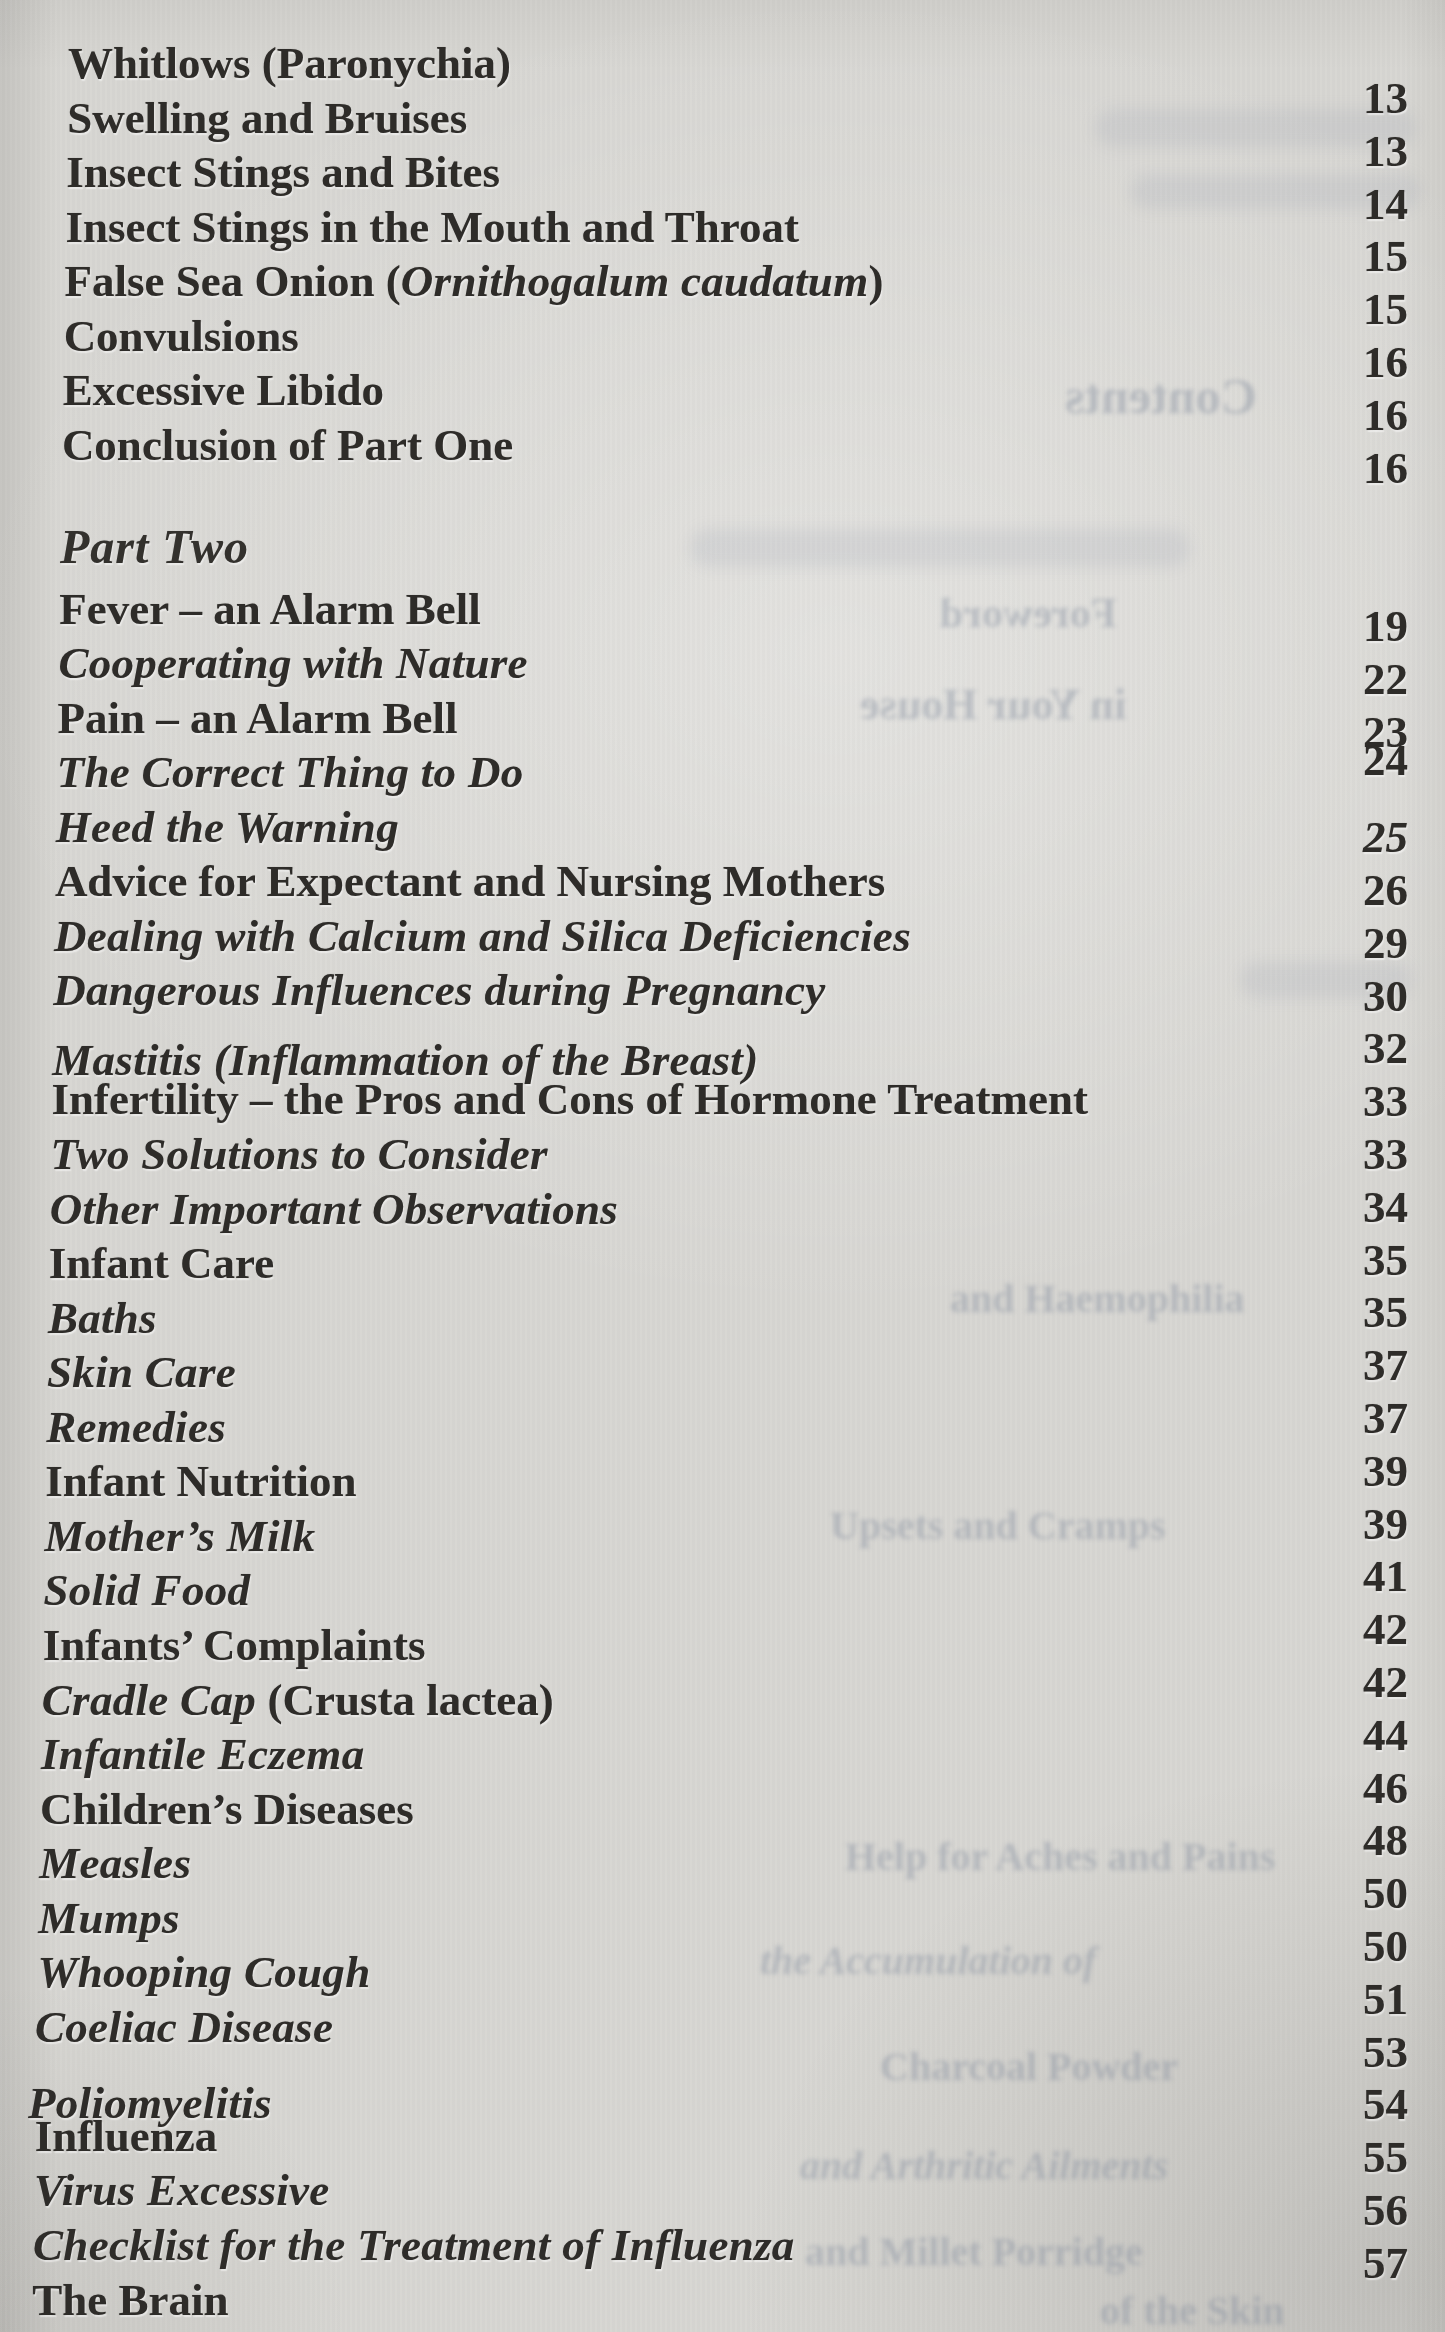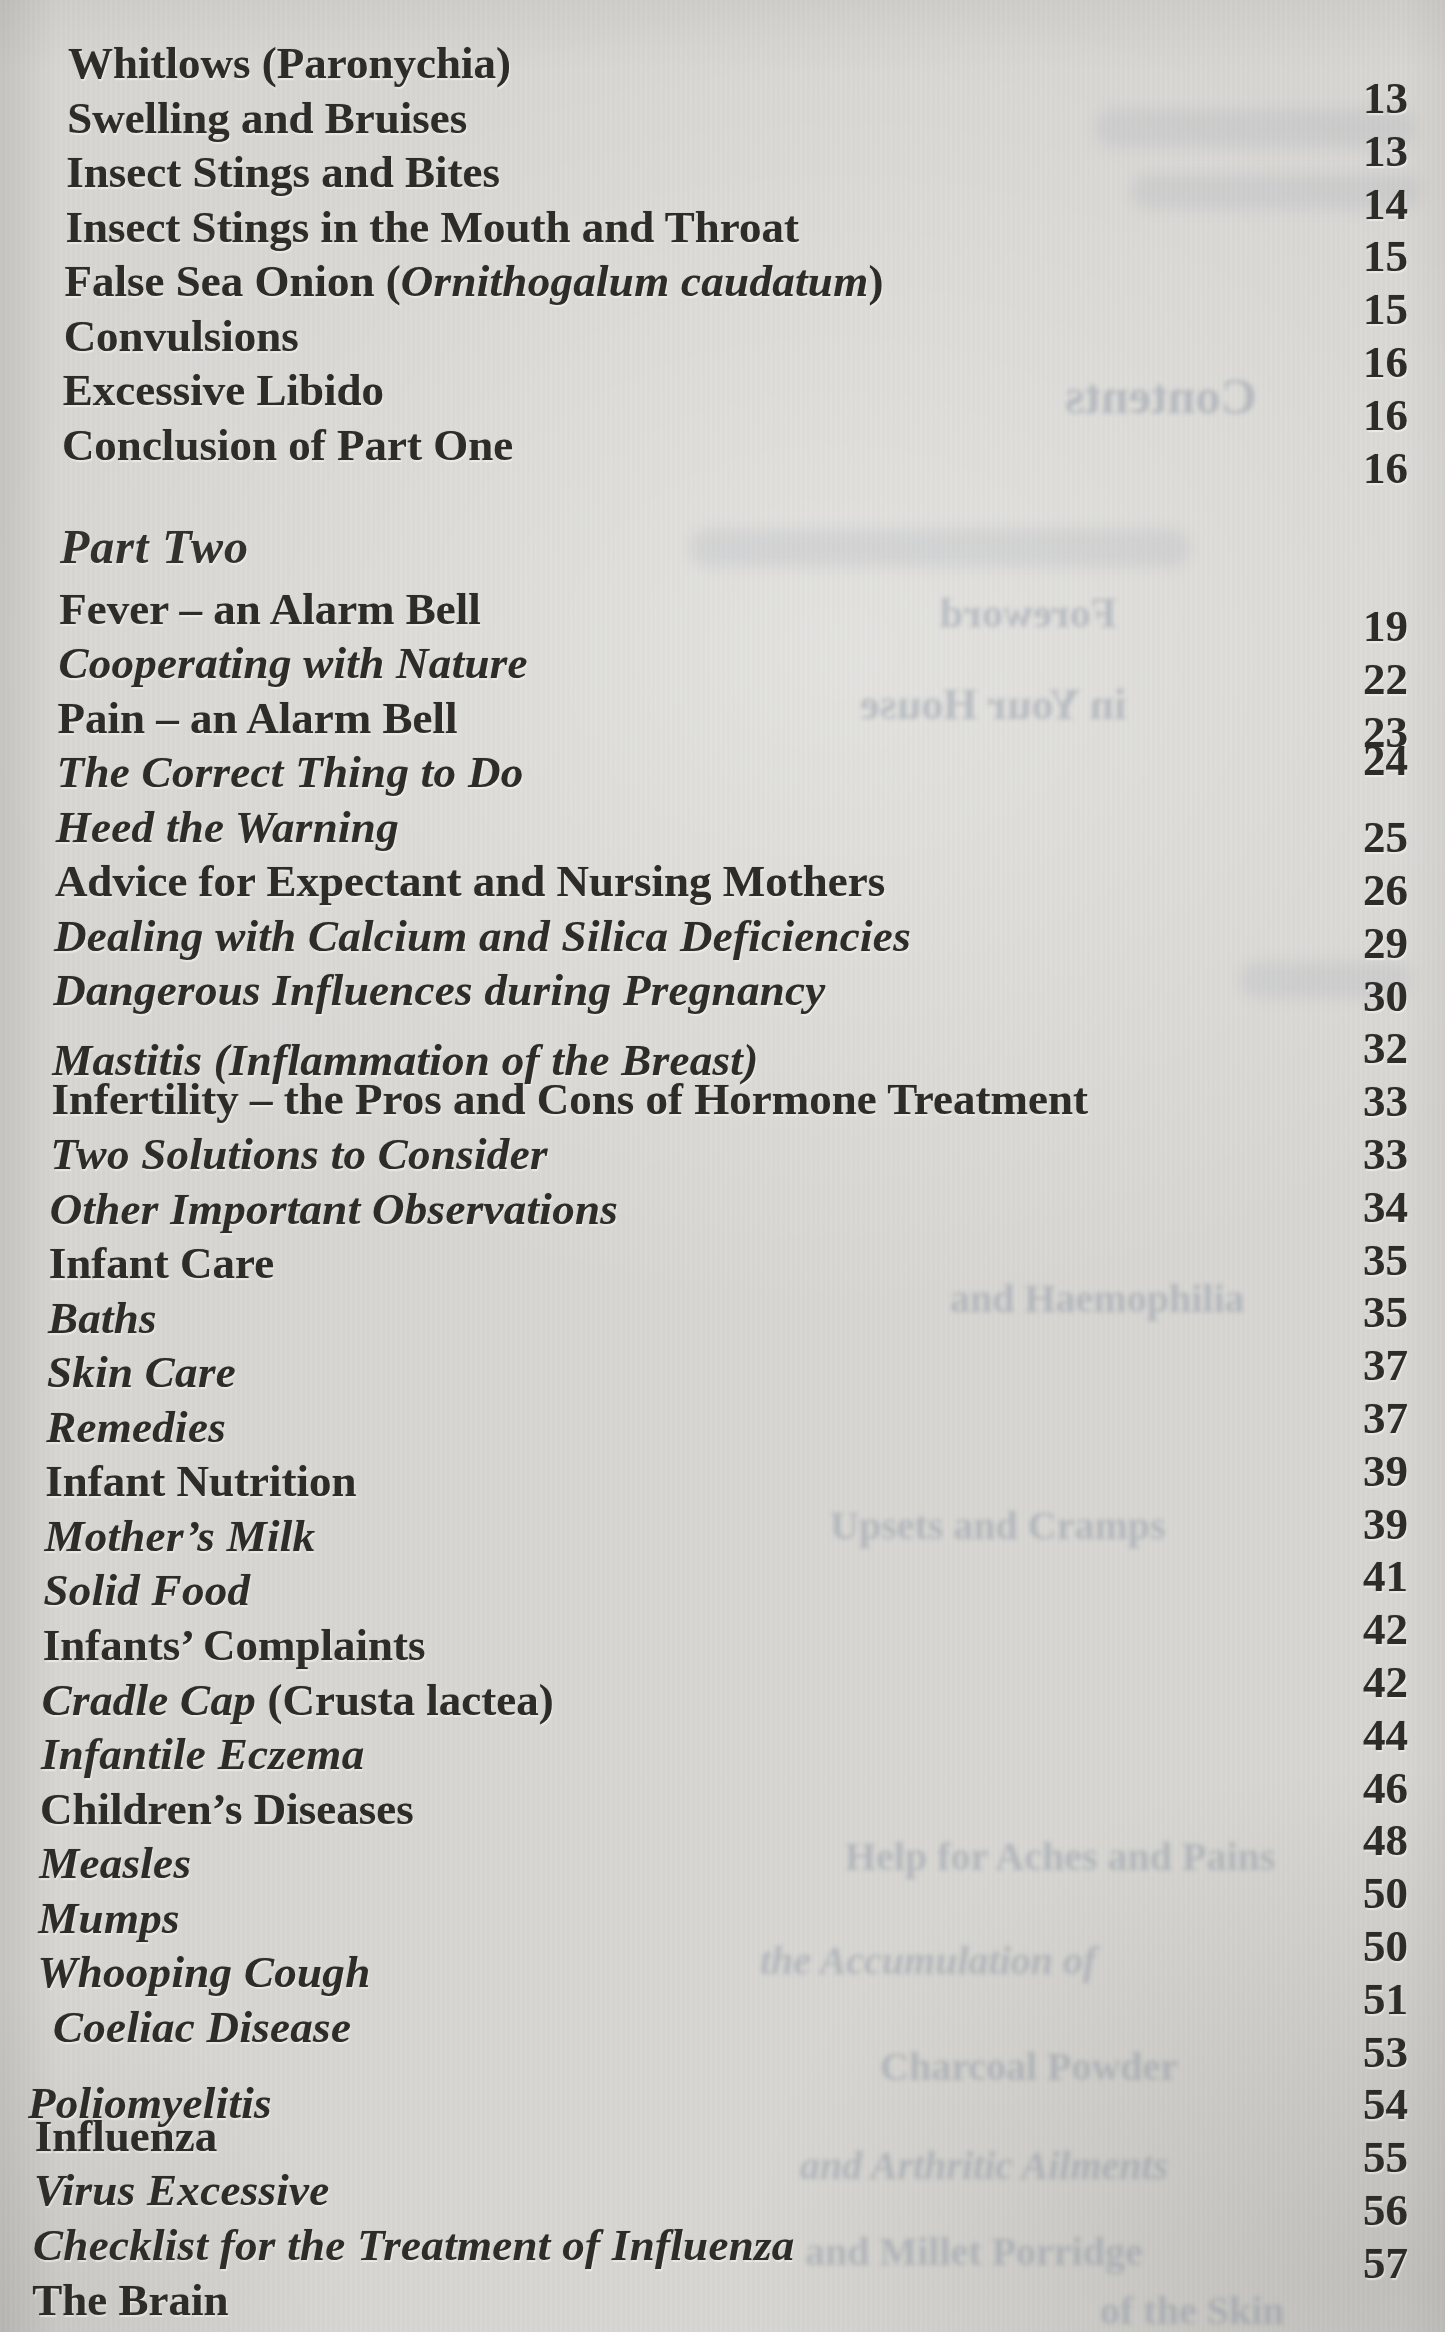--- a/index.html
+++ b/index.html
@@ -142,21 +142,21 @@
       <div class="pagenum" style="top: 440.6px;">16</div>
       <div class="row" style="top: 581.5px; left: 59.25px;"><span class="rm">Fever – an Alarm Bell</span></div>
       <div class="pagenum" style="top: 599px;">19</div>
       <div class="row" style="top: 636.05px; left: 58.375px;"><span class="it">Cooperating with Nature</span></div>
       <div class="pagenum" style="top: 651.8px;">22</div>
       <div class="row" style="top: 690.6px; left: 57.5px;"><span class="rm">Pain – an Alarm Bell</span></div>
       <div class="pagenum" style="top: 704.6px;">23</div>
       <div class="row" style="top: 745.15px; left: 56.625px;"><span class="it">The Correct Thing to Do</span></div>
       <div class="pagenum" style="top: 733px;">24</div>
       <div class="row" style="top: 799.7px; left: 55.75px;"><span class="it">Heed the Warning</span></div>
-      <div class="pagenum" style="top: 810.2px;">25</div>
+      <div class="pagenum" style="top: 810.2px; font-style: italic;">25</div>
       <div class="row" style="top: 854.25px; left: 54.875px;"><span class="rm">Advice for Expectant and Nursing Mothers</span></div>
       <div class="pagenum" style="top: 863px;">26</div>
       <div class="row" style="top: 908.8px; left: 54px; text-align: center;"><span class="it">Dealing with Calcium and Silica Deficiencies</span></div>
       <div class="pagenum" style="top: 915.8px;">29</div>
       <div class="row" style="top: 963.35px; left: 53.125px;"><span class="it">Dangerous Influences during Pregnancy</span></div>
       <div class="pagenum" style="top: 968.6px;">30</div>
       <div class="row" style="top: 1017.9px; left: 52.25px; margin-top: 15px;"><span class="it">Mastitis (Inflammation of the Breast)</span></div>
       <div class="pagenum" style="top: 1021.4px;">32</div>
       <div class="row" style="top: 1072.45px; left: 51.375px;"><span class="rm">Infertility – the Pros and Cons of Hormone Treatment</span></div>
       <div class="pagenum" style="top: 1074.2px;">33</div>
@@ -185,21 +185,21 @@
       <div class="row" style="top: 1727.05px; left: 40.875px;"><span class="it">Infantile Eczema</span></div>
       <div class="pagenum" style="top: 1707.8px;">44</div>
       <div class="row" style="top: 1781.6px; left: 40px;"><span class="rm">Children’s Diseases</span></div>
       <div class="pagenum" style="top: 1760.6px;">46</div>
       <div class="row" style="top: 1836.15px; left: 39.125px;"><span class="it">Measles</span></div>
       <div class="pagenum" style="top: 1813.4px;">48</div>
       <div class="row" style="top: 1890.7px; left: 38.25px;"><span class="it">Mumps</span></div>
       <div class="pagenum" style="top: 1866.2px;">50</div>
       <div class="row" style="top: 1945.25px; left: 37.375px;"><span class="it">Whooping Cough</span></div>
       <div class="pagenum" style="top: 1919px;">50</div>
-      <div class="row" style="top: 1999.8px; left: 53px;"><span class="it">Coeliac Disease</span></div>
+      <div class="row" style="top: 1999.8px; left: 35px;"><span class="it">Coeliac Disease</span></div>
       <div class="pagenum" style="top: 1971.8px;">51</div>
       <div class="row" style="top: 2054.35px; left: 28px; margin-top: 22px;"><span class="it">Poliomyelitis</span></div>
       <div class="pagenum" style="top: 2024.6px;">53</div>
       <div class="row" style="top: 2108.9px; left: 34.75px;"><span class="rm">Influenza</span></div>
       <div class="pagenum" style="top: 2077.4px;">54</div>
       <div class="row" style="top: 2163.45px; left: 33.875px;"><span class="it">Virus Excessive</span></div>
       <div class="pagenum" style="top: 2130.2px;">55</div>
       <div class="row" style="top: 2218px; left: 33px;"><span class="it">Checklist for the Treatment of Influenza</span></div>
       <div class="pagenum" style="top: 2183px;">56</div>
       <div class="row" style="top: 2272.55px; left: 32.125px;"><span class="rm">The Brain</span></div>

